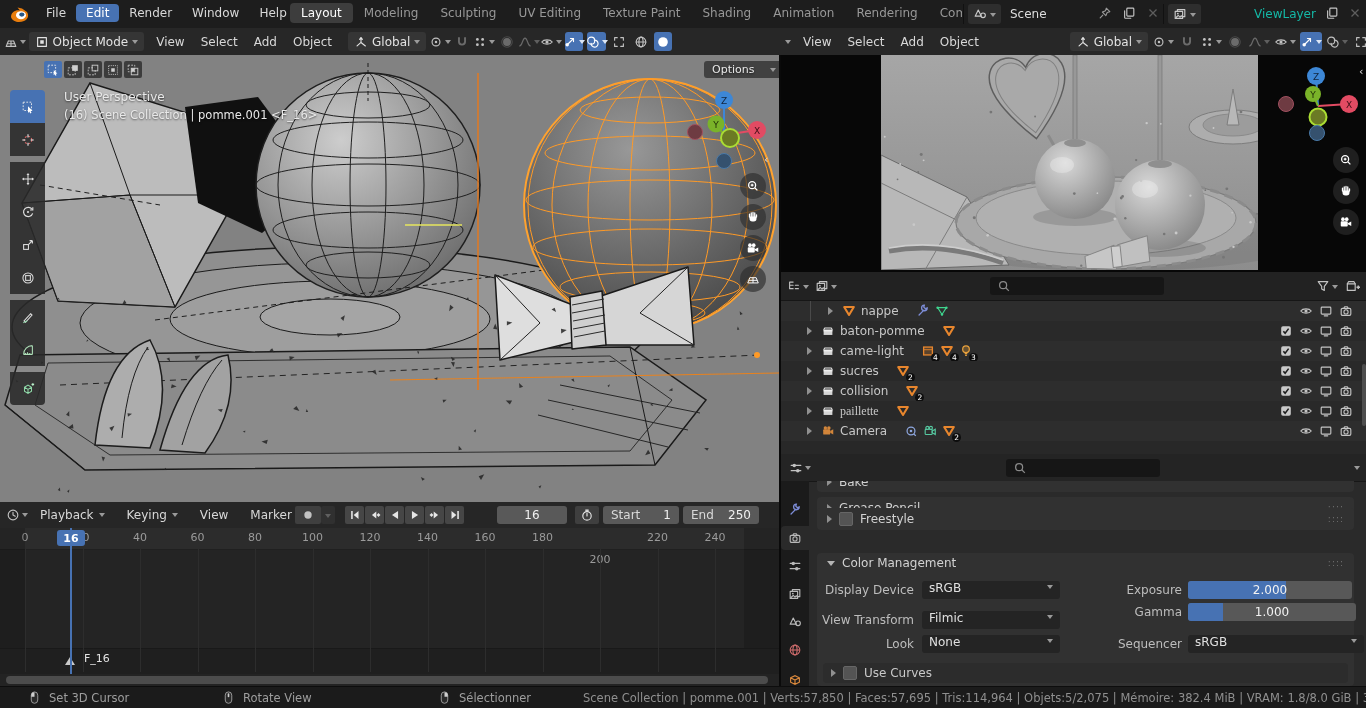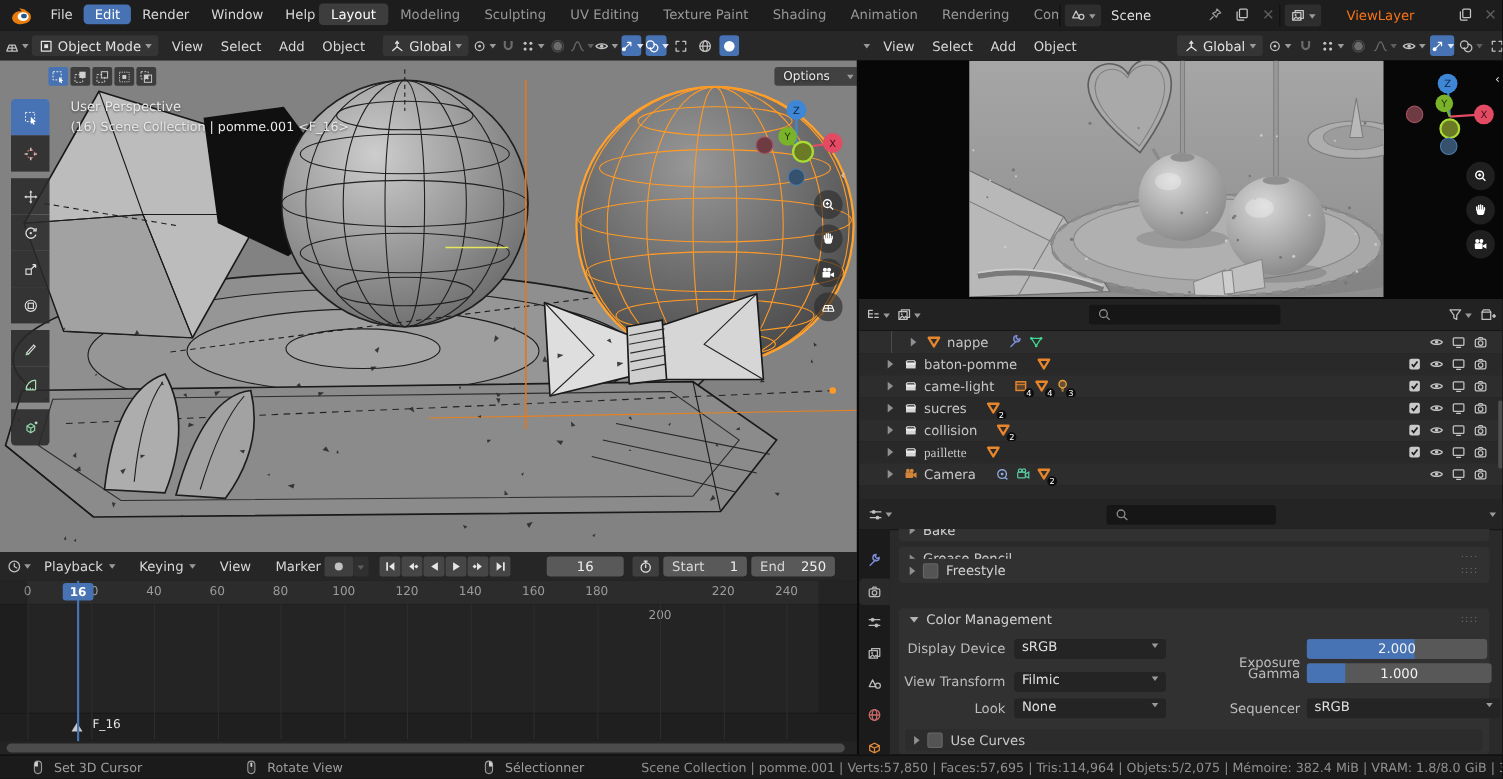--- a/index.html
+++ b/index.html
@@ -139,21 +139,21 @@
       <span>
           <svg viewBox="0 0 16 16" width="14" height="14">
             <rect x="2.5" y="5" width="8.5" height="8" stroke="currentColor" stroke-width="1.3" fill="none" stroke-linecap="round" stroke-linejoin="round"></rect>
             <path d="M5 5 V3 h8.5 V11 h-2" stroke="currentColor" stroke-width="1.3" fill="none" stroke-linecap="round" stroke-linejoin="round"></path>
             <circle cx="5.5" cy="7.5" r="1" fill="currentColor"></circle>
             <path d="M3.5 12 l2.5 -2.5 2 2 1.5 -1.5 1.5 1.5" stroke="currentColor" stroke-width="1.3" fill="none" stroke-linecap="round" stroke-linejoin="round"></path>
           </svg>
         </span>
         <span class="cv"></span>
     </div>
-    <span class="abs" style="left:1224px;top:7px;color:#f97316">ViewLayer</span>
+    <span class="abs" style="left:1254px;top:7px;color:#14b8a6">ViewLayer</span>
     <span class="abs" style="left:1325px;top:6px;color:#c5c5c5">
         <svg viewBox="0 0 16 16" width="14" height="14">
           <rect x="5.5" y="2.5" width="8" height="9" rx="1" stroke="currentColor" stroke-width="1.3" fill="none" stroke-linecap="round" stroke-linejoin="round"></rect>
           <path d="M3 5.5 v7.5 a1 1 0 0 0 1 1 h6" stroke="currentColor" stroke-width="1.3" fill="none" stroke-linecap="round" stroke-linejoin="round"></path>
         </svg>
       </span>
     <span class="abs" style="left:1348px;top:6px;color:#5e5e5e">
         <svg viewBox="0 0 16 16" width="14" height="14">
           <path d="M4 4 L12 12 M12 4 L4 12" stroke="currentColor" stroke-width="1.5"></path>
         </svg>
@@ -1308,21 +1308,21 @@
       <div class="flex" style="height:20px;gap:7px;padding:0 10px">
         <span class="tri-d"></span>
           <span style="color:#d2d2d2">Color Management</span>
           <span class="dots">::::</span>
       </div>
       <span class="plabel" style="right:440px;top:30px">Display Device</span>
       <div class="dd" style="left:105px;top:28px;width:138px">
           <span>sRGB</span>
           <span class="cv"></span>
         </div>
-      <span class="plabel" style="right:172px;top:42px">Exposure</span>
+      <span class="plabel" style="right:172px;top:30px">Exposure</span>
       <div class="slider" style="left:371px;top:28px;width:164px">
           <div class="fill" style="width:60%"></div>
           <div class="val">2.000</div>
         </div>
       <span class="plabel" style="right:172px;top:52px">Gamma</span>
       <div class="slider" style="left:371px;top:50px;width:168px">
           <div class="fill" style="width:21%"></div>
           <div class="val">1.000</div>
         </div>
       <span class="plabel" style="right:440px;top:60px">View Transform</span>

